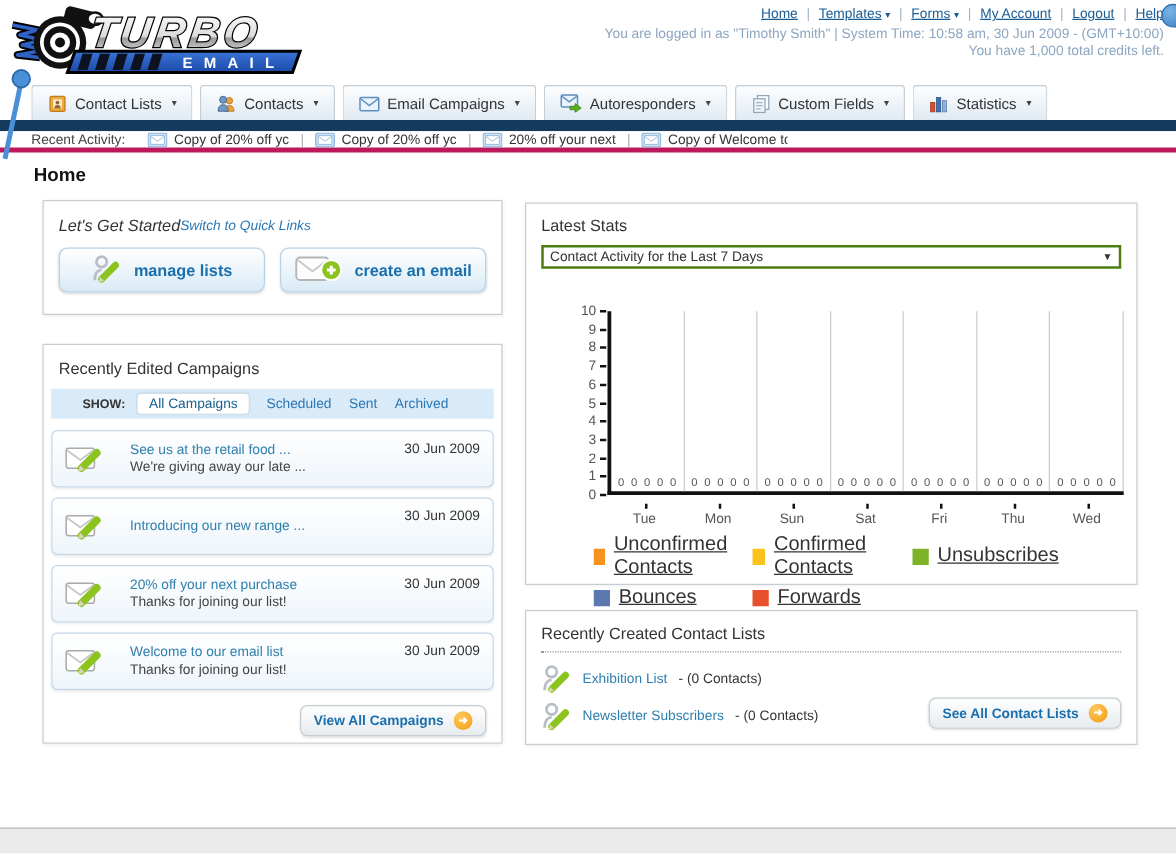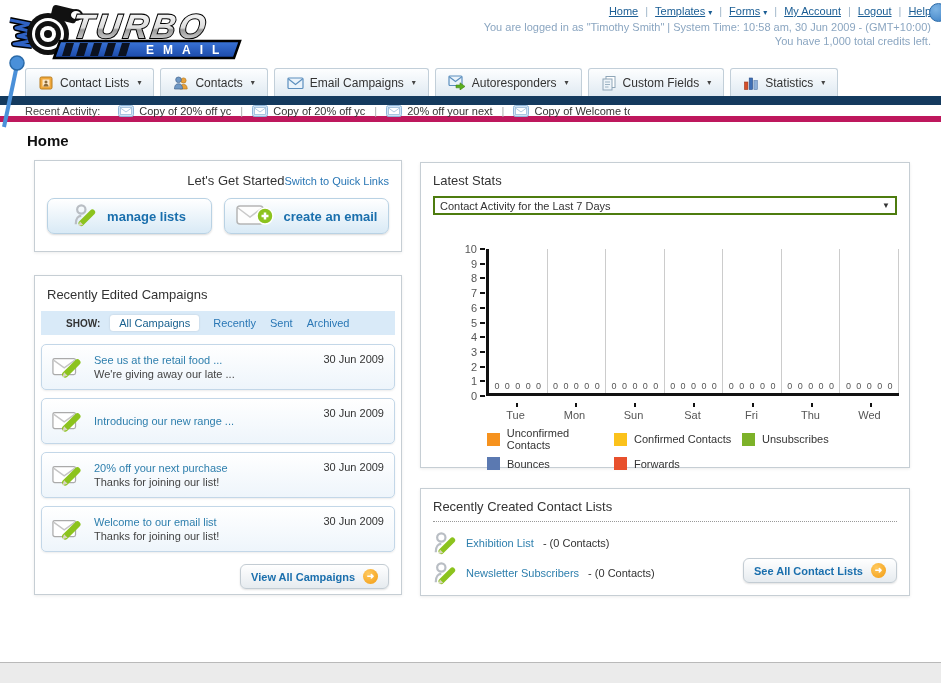--- a/index.html
+++ b/index.html
@@ -26,49 +26,49 @@
     background:linear-gradient(#fdfeff,#e0eaf2); font-size:12px; color:#333;
     margin-right:6px; cursor:pointer; vertical-align:top; }
   .tab .icon svg { display:block; }
   .tab .arrow { font-size:8px; color:#444; margin-left:2px; }
 
   #navy-bar { position:absolute; left:0; top:96px; width:941px; height:9px; background:#143a5e; }
 
   
   #activity-strip { position:absolute; left:0; top:105px; width:941px; height:17px;
     display:flex; align-items:center; padding-left:25px; font-size:11px; color:#444;
-    border-bottom:6px solid #be185d; background:#fff; }
+    border-bottom:4px solid #be185d; background:#fff; }
   #activity-strip .ra-label { margin-right:18px; }
   .ra-item { display:inline-flex; align-items:center; gap:5px; }
   .ra-item .txt { max-width:96px; overflow:hidden; white-space:nowrap; color:#333; cursor:pointer;text-align:right; }
   .ra-sep { color:#aaa; margin:0 9px; }
 
   
   #page-title { position:absolute; left:27px; top:132px; font-size:15px; font-weight:bold; color:#111; }
   .panel { position:absolute; background:#fff; border:1px solid #c6ced4; box-shadow:0 1px 3px rgba(0,0,0,.08); }
   .panel-title { font-size:13px; color:#333; }
 
   #panel-get-started { left:34px; top:160px; width:368px; height:92px; }
-  #gs-head { display:flex; justify-content:flex-end; align-items:center; padding:12px 12px 0 12px; }
+  #gs-head { display:flex; justify-content:flex-start; align-items:center; padding:12px 12px 0 12px;font-style:italic; }
   #gs-switch { font-size:11px; color:#2a77b5; cursor:pointer; }
   #gs-buttons { display:flex; gap:12px; padding:10px 12px 12px 12px; }
   .big-btn { flex:1; height:36px; display:flex; align-items:center; justify-content:center; gap:10px;
     border:1px solid #b9d2e4; border-radius:7px; background:linear-gradient(#ffffff,#d9eaf6);
     box-shadow:0 1px 2px rgba(0,0,0,.15); font-size:13px; font-weight:bold; color:#1a6fad; cursor:pointer; }
 
   #panel-campaigns { left:34px; top:275px; width:368px; height:320px; }
   #pc-title { padding:11px 12px 9px 12px; }
   #filter-bar { margin:0 6px; height:24px; background:#d9eaf8; display:flex; align-items:center;
     padding:0 25px; font-size:11px; gap:14px; }
   #filter-bar .show-label { font-size:10px; font-weight:bold; color:#333; margin-right:-4px;}
   .filter-link { color:#2a77b5; cursor:pointer; }
   .filter-link.active { background:#fff; color:#19618f; border-radius:3px; padding:2px 9px; box-shadow:0 0 2px rgba(0,0,0,.15); }
   #campaign-list { padding:9px 6px 0 6px; }
   .card { height:46px; border:1px solid #c3d7e8; border-radius:5px; background:linear-gradient(#ffffff,#eef5fb);
-    box-shadow:0 1px 2px rgba(0,0,0,.08); margin-bottom:8px; display:flex; align-items:center; padding:0 10px; gap:10px; }
+    box-shadow:0 1px 2px rgba(0,0,0,.08); margin-bottom:8px; display:flex; align-items:center; padding:0 10px; gap:20px; }
   .card .c-text { flex:1; line-height:14px; font-size:11px; }
   .card .c-title { color:#2e7fad; cursor:pointer; }
   .card .c-sub { color:#444; }
   .card .c-date { font-size:11px; color:#333; align-self:flex-start; margin-top:8px; }
   #view-all-row { text-align:right; padding:4px 12px 0 0; }
 
   .pill-btn { display:inline-flex; align-items:center; gap:8px; height:25px; padding:0 10px;
     border:1px solid #c3ccd3; border-radius:6px; background:linear-gradient(#ffffff,#e6ebef);
     box-shadow:0 1px 2px rgba(0,0,0,.12); font-size:11px; font-weight:bold; color:#1a6fad; cursor:pointer; }
   .orange-circle { width:15px; height:15px; border-radius:50%; background:radial-gradient(circle at 35% 30%,#ffc95e,#f29b11);
@@ -87,22 +87,22 @@
   .chart-group { flex:1; position:relative; border-right:1px solid #ccc; }
   .zeros { position:absolute; bottom:2px; left:0; right:0; display:flex; justify-content:space-evenly;
     font-size:9px; color:#555; }
   #y-axis { position:absolute; left:28px; top:86px; width:37px; height:150px; }
   .ytick { position:absolute; right:9px; font-size:11px; color:#555; }
   .ytick::after { content:""; position:absolute; right:-8px; top:5px; width:5px; height:2px; background:#111; }
   #x-axis { position:absolute; left:65px; top:240px; width:413px; display:flex; }
   .xlab { flex:1; text-align:center; font-size:11px; color:#555; position:relative; padding-top:6px; }
   .xlab::before { content:""; position:absolute; top:0; left:50%; width:2px; height:4px; background:#111; }
 
-  #legend { position:absolute; left:66px; top:264px; display:grid;
-    grid-template-columns:127px 128px auto; row-gap:6px; font-size:11px; color:#333; }
+  #legend { position:absolute; left:54px; top:264px; display:grid;
+    grid-template-columns:127px 128px auto; row-gap:6px; font-size:16px; color:#333;text-decoration:underline; }
   .leg-item { display:flex; align-items:center; gap:7px; }
   .swatch { width:13px; height:13px; display:inline-block; }
 
   
   #panel-lists { left:420px; top:488px; width:490px; height:108px; }
   #pl-title { padding:10px 12px 7px 12px; }
   #pl-dotted { border-top:1px dotted #999; margin:0 12px; }
   #contact-list-items { padding:6px 12px 0 12px; }
   .cl-item { display:flex; align-items:center; gap:9px; height:30px; font-size:11px; }
   .cl-link { color:#2e7fad; cursor:pointer; }
@@ -309,21 +309,21 @@
       <span>create an email</span>
     </div>
   </div>
 </div>
 
 <div id="panel-campaigns" class="panel">
   <div id="pc-title" class="panel-title">Recently Edited Campaigns</div>
   <div id="filter-bar">
     <span class="show-label">SHOW:</span>
   <span class="filter-link active">All Campaigns</span>
-      <span class="filter-link">Recently</span>
+      <span class="filter-link">Scheduled</span>
       <span class="filter-link">Sent</span>
       <span class="filter-link">Archived</span>
     </div>
   <div id="campaign-list">
       <div class="card">
         <span class="icon" style="display: inline-flex;">
           <svg width="32" height="26" viewBox="0 0 34 26">
             <rect x="1" y="4" width="24" height="17" rx="2" fill="#fff" stroke="#aaa" stroke-width="1.3"></rect>
             <path d="M2 6 L13 14 L24 6" fill="none" stroke="#c5c5c5" stroke-width="1.5"></path>
             <path d="M14 21 L27 8" stroke="#8cc31e" stroke-width="6.5" stroke-linecap="round"></path>

